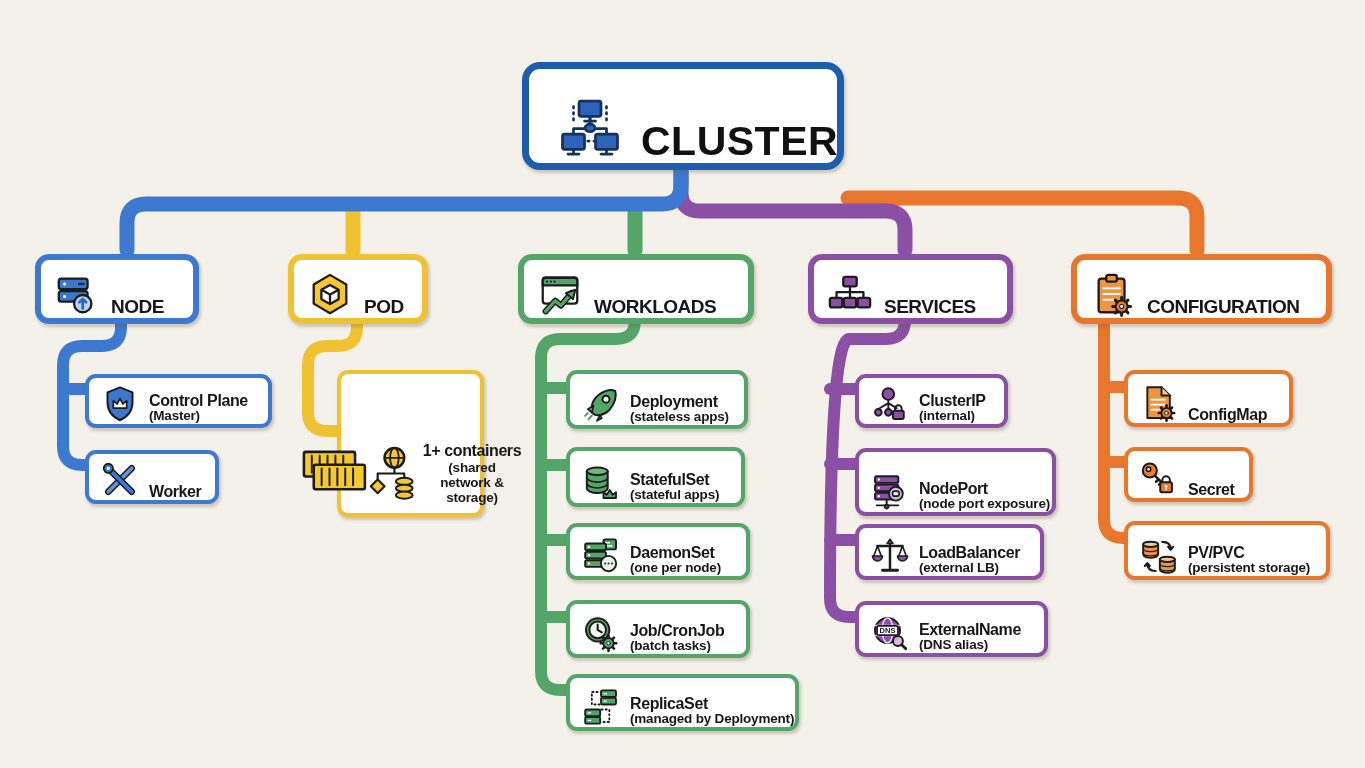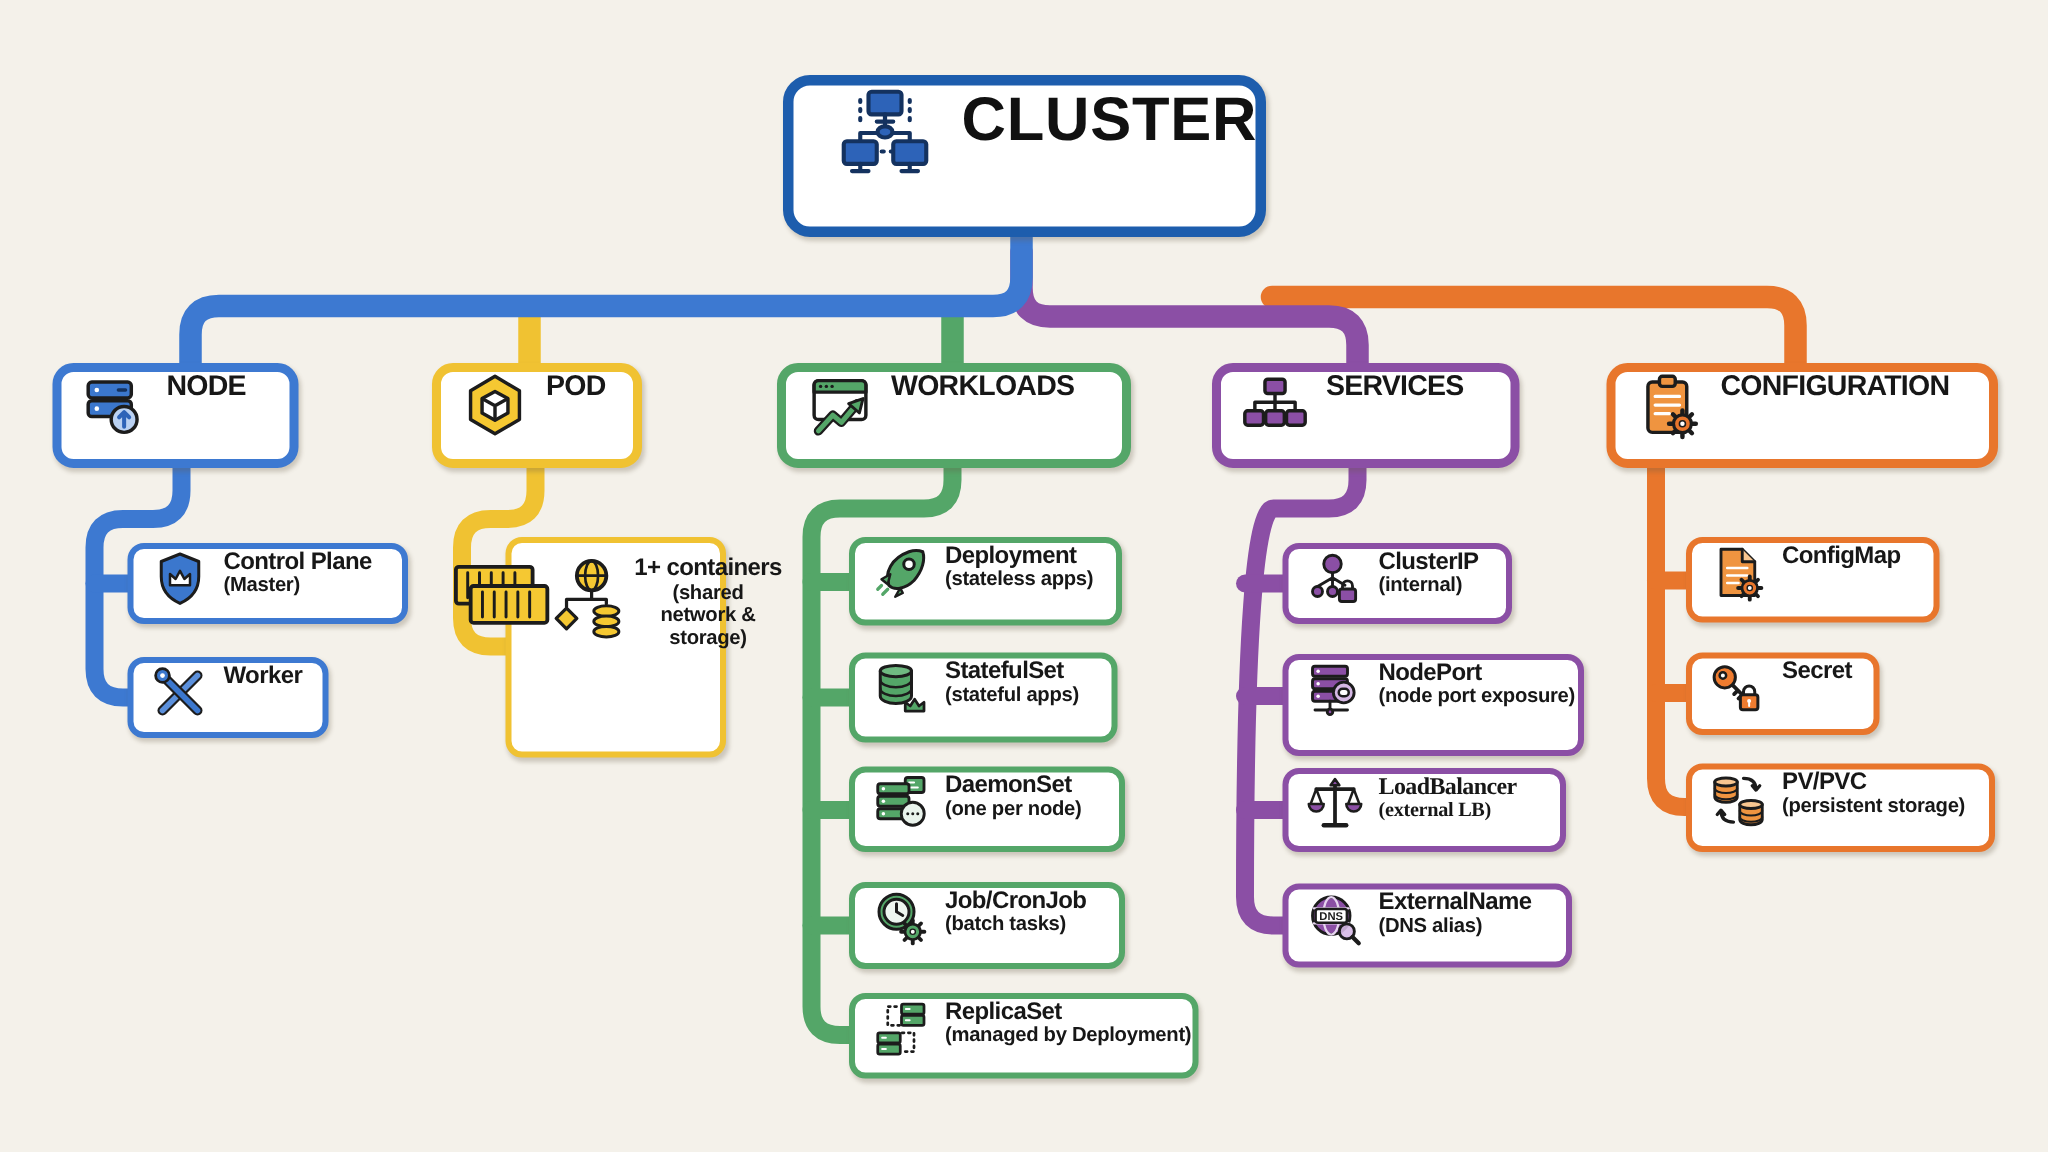--- a/index.html
+++ b/index.html
@@ -1,20 +1,20 @@
 <!DOCTYPE html>
 <html><head>
 <meta charset="utf-8">
 <style>
   html,body{margin:0;padding:0;background:#e8e4da;}
   #canvas{position:relative;width:1365px;height:768px;background:#f4f1ea;overflow:hidden;
           font-family:"Liberation Sans",sans-serif;color:#171717;}
   #wires{position:absolute;left:0;top:0;width:1365px;height:768px;}
-  .box{position:absolute;background:#ffffff;display:flex;align-items:flex-start;box-sizing:border-box;
-       box-shadow:1.5px 2.5px 3px rgba(100,90,70,.28);}
+  .box{position:absolute;background:#ffffff;display:flex;align-items:flex-end;box-sizing:border-box;
+       box-shadow:1.5px 2.5px 3px rgba(100,90,70,.28);margin-top:12px;}
   .ic{flex:0 0 auto;display:flex;align-items:center;justify-content:center;}
   .ic svg{width:100%;height:100%;display:block;}
   .cluster{border-radius:18px;gap:16px;padding:0 10px 0 26px;}
   .cluster .lbl{font-weight:bold;font-size:41px;letter-spacing:0.5px;color:#111;white-space:nowrap;}
   .hdr{border-radius:14px;gap:11px;padding:0 8px 0 13px;}
   .hdr .lbl{font-weight:bold;font-size:19px;letter-spacing:-0.5px;white-space:nowrap;}
   .child{border-radius:11px;gap:9px;padding:0 6px 0 11px;}
   .txt{display:flex;flex-direction:column;justify-content:center;line-height:1.08;}
   .child .lbl{font-weight:bold;font-size:16px;letter-spacing:-0.4px;white-space:nowrap;}
   .child .sub{font-weight:bold;font-size:13.5px;letter-spacing:-0.2px;white-space:nowrap;}
@@ -330,21 +330,21 @@
  <circle cx="31" cy="26" r="8.3" fill="#d5b8e4"></circle>
             <rect x="27" y="23" width="8" height="6" rx="3" fill="#fff" stroke-width="2"></rect>
           </g>
         </svg>
       </span>
       <span class="txt">
         <span class="lbl">NodePort</span>
         <span class="sub">(node port exposure)</span>
       </span>
     </div>
-    <div class="box child" style="left: 855px; top: 512px; width: 189px; height: 56px; border: 4px solid rgb(139, 79, 165); border-radius: 11px; font-family: Liberation Serif, serif;">
+    <div class="box child" style="left: 855px; top: 512px; width: 189px; height: 56px; border: 4px solid rgb(139, 79, 165); border-radius: 11px;">
       <span class="ic" style="width: 40px; height: 40px;">
         <svg viewBox="0 0 48 48">
           <g stroke="#1c1c1c" stroke-width="2.4" stroke-linejoin="round" stroke-linecap="round">
  <path d="M24 8 V40" fill="none" stroke-width="3"></path>
             <path d="M9 12 H39" fill="none" stroke-width="3"></path>
  <path d="M24 4 L27.5 9 H20.5 Z" fill="#8b4fa5" stroke-width="2"></path>
  <path d="M9 12 L4.5 24 M9 12 L13.5 24" fill="none" stroke-width="2"></path>
  <path d="M3 24 A6 6 0 0 0 15 24 Z" fill="#8b4fa5" stroke-width="2"></path>
  <path d="M39 12 L34.5 24 M39 12 L43.5 24" fill="none" stroke-width="2"></path>
  <path d="M33 24 A6 6 0 0 0 45 24 Z" fill="#8b4fa5" stroke-width="2"></path>

